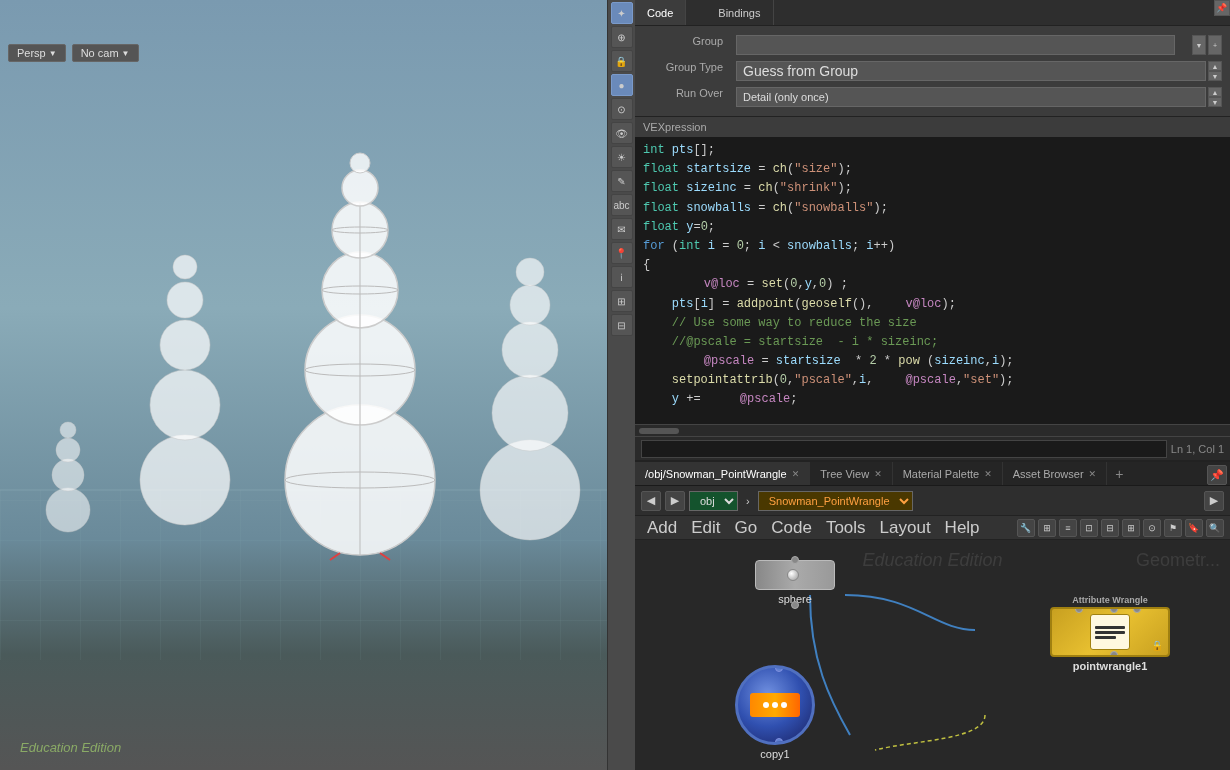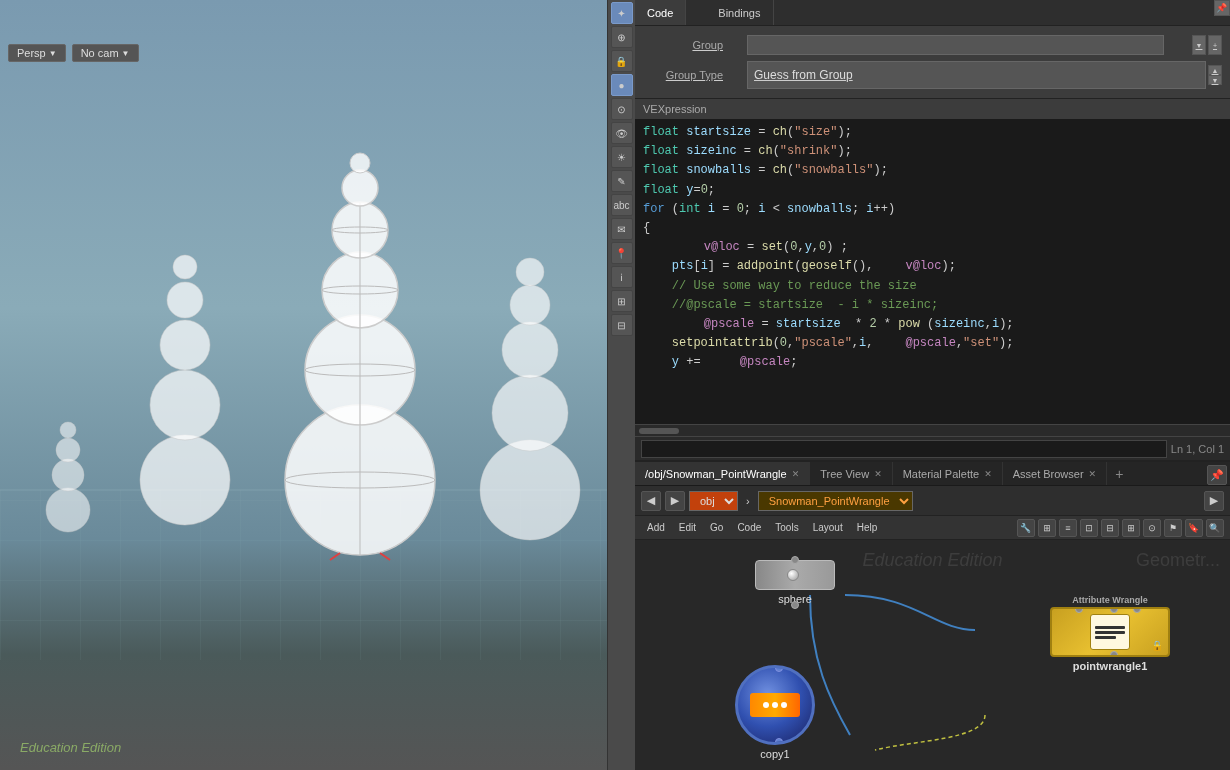--- a/index.html
+++ b/index.html
@@ -21,21 +21,21 @@
     
     .right-panel { width: 595px; height: 770px; background: #3c3c3c; display: flex; flex-direction: column; }
 
     
     .tabs-bar { display: flex; background: #2e2e2e; border-bottom: 1px solid #222; height: 26px; align-items: stretch; gap: 20px; }
     .tab { padding: 0 12px; display: flex; align-items: center; font-size: 11px; cursor: pointer; border-right: 1px solid #444; color: #ccc; }
     .tab.active { background: #3c3c3c; color: #fff; }
 
     
     .properties { background: #3c3c3c; padding: 6px 0; border-bottom: 1px solid #222; }
-    .prop-row { display: flex; align-items: center; padding: 3px 8px; gap: 24px; text-decoration: underline; }
+    .prop-row { display: flex; align-items: flex-start; padding: 3px 8px; gap: 13px; }
     .prop-label { width: 80px; text-align: right; color: #aaa; font-size: 11px; flex-shrink: 0; }
     .prop-input { flex: 1; background: #555; border: 1px solid #666; color: #ddd; padding: 2px 6px; font-size: 11px; height: 20px; }
     .prop-dropdown { display: flex; align-items: center; gap: 2px; }
     .prop-arrow-btns { display: flex; flex-direction: column; }
     .prop-arrow-btn { width: 14px; height: 10px; background: #666; border: 1px solid #555; color: #ccc; font-size: 7px; display: flex; align-items: center; justify-content: center; cursor: pointer; line-height: 1; }
     .pin-btn { width: 16px; height: 16px; background: #666; border: 1px solid #555; color: #ccc; font-size: 9px; display: flex; align-items: center; justify-content: center; cursor: pointer; margin-left: auto; }
 
     
     .vex-section { flex: 1; display: flex; flex-direction: column; min-height: 0; }
     .vex-label { padding: 4px 8px; font-size: 11px; color: #aaa; background: #3c3c3c; }
@@ -61,25 +61,25 @@
     .node-section { height: 310px; background: #2a2a2a; display: flex; flex-direction: column; border-top: 2px solid #222; }
 
     .node-tabs { display: flex; background: #252525; border-bottom: 1px solid #1a1a1a; height: 24px; align-items: stretch; overflow: hidden; }
     .node-tab { padding: 0 10px; display: flex; align-items: center; font-size: 11px; cursor: pointer; border-right: 1px solid #333; color: #aaa; white-space: nowrap; position: relative; }
     .node-tab.active { background: #333; color: #fff; }
     .node-tab .close-x { margin-left: 5px; color: #888; font-size: 9px; cursor: pointer; }
     .node-tab-add { padding: 0 8px; display: flex; align-items: center; color: #888; font-size: 14px; cursor: pointer; }
 
     .node-toolbar { display: flex; align-items: center; background: #2e2e2e; padding: 3px 6px; gap: 4px; border-bottom: 1px solid #222; height: 30px; }
     .nav-btn { width: 20px; height: 20px; background: #444; border: 1px solid #555; color: #ccc; font-size: 11px; display: flex; align-items: center; justify-content: center; cursor: pointer; border-radius: 2px; }
-    .path-dropdown { background: #c2410c; border: 1px solid #666; color: #ddd; padding: 1px 6px; font-size: 11px; height: 20px; }
+    .path-dropdown { background: #14532d; border: 1px solid #666; color: #ddd; padding: 1px 6px; font-size: 11px; height: 20px; }
     .path-label { color: #ccc; font-size: 11px; padding: 0 4px; }
 
     .node-menubar { display: flex; align-items: center; background: #333; padding: 2px 6px; gap: 2px; border-bottom: 1px solid #222; height: 24px; }
-    .menu-item { padding: 1px 6px; font-size: 10px; color: #ccc; cursor: pointer; border-radius: 2px; }
+    .menu-item { padding: 1px 6px; font-size: 17px; color: #ccc; cursor: pointer; border-radius: 2px; }
     .menu-icons { margin-left: auto; display: flex; gap: 3px; }
     .menu-icon-btn { width: 18px; height: 18px; background: #444; border: 1px solid #555; color: #ccc; font-size: 9px; display: flex; align-items: center; justify-content: center; cursor: pointer; border-radius: 2px; }
 
     .node-canvas { flex: 1; background: #282828; position: relative; overflow: hidden; }
     .watermark-edu { position: absolute; top: 10px; left: 50%; transform: translateX(-50%); color: rgba(180,180,180,0.15); font-size: 18px; font-style: italic; pointer-events: none; white-space: nowrap; }
     .watermark-geo { position: absolute; top: 10px; right: 10px; color: rgba(180,180,180,0.15); font-size: 18px; pointer-events: none; }
 
     
     .node { position: absolute; display: flex; flex-direction: column; align-items: center; cursor: pointer; }
     .node-label { font-size: 11px; color: #ddd; margin-top: 3px; text-align: center; }
@@ -204,32 +204,43 @@
       <span class="prop-label">Group</span>
       <input class="prop-input" type="text" value="" style="flex: 1 1 0%;">
       <div style="display:flex; gap:2px; margin-left: 4px;">
         <button class="prop-arrow-btn" style="height:20px; width:14px;">▼</button>
         <button class="prop-arrow-btn" style="height:20px; width:14px;">+</button>
       </div>
     </div>
     <div class="prop-row">
       <span class="prop-label">Group Type</span>
       <div class="prop-dropdown" style="flex:1; display:flex; align-items:center;">
-        <div style="flex:1; background:#555; border:1px solid #666; color:#ddd; padding:2px 6px; font-size:12px; height:28px; display:flex; align-items:center;">Guess from Group</div>
+        <div style="flex:1; background:#555; border:1px solid #666; color:#ddd; padding:2px 6px; font-size:14px; height:20px; display:flex; align-items:center;">Guess from Group</div>
         <div class="prop-arrow-btns">
           <div class="prop-arrow-btn">▲</div>
           <div class="prop-arrow-btn">▼</div>
         </div>
       </div>
     </div>
+    <div class="prop-row">
+      <span class="prop-label">Run Over</span>
+      <div class="prop-dropdown" style="flex:1; display:flex; align-items:center;">
+        <div style="flex:1; background:#555; border:1px solid #666; color:#ddd; padding:2px 6px; font-size:11px; height:20px; display:flex; align-items:center;">Detail (only once)</div>
+        <div class="prop-arrow-btns">
+          <div class="prop-arrow-btn">▲</div>
+          <div class="prop-arrow-btn">▼</div>
+        </div>
+      </div>
+    </div>
   </div>
 
   <div class="vex-section">
     <div class="vex-label">VEXpression</div>
     <div class="code-editor">
+      <div class="code-line"><span class="type">int</span> <span class="var">pts</span>[];</div>
       <div class="code-line"><span class="type">float</span> <span class="var">startsize</span> = <span class="fn">ch</span>(<span class="str">"size"</span>);</div>
       <div class="code-line"><span class="type">float</span> <span class="var">sizeinc</span> = <span class="fn">ch</span>(<span class="str">"shrink"</span>);</div>
       <div class="code-line"><span class="type">float</span> <span class="var">snowballs</span> = <span class="fn">ch</span>(<span class="str">"snowballs"</span>);</div>
       <div class="code-line"><span class="type">float</span> <span class="var">y</span>=<span class="num">0</span>;</div>
       <div class="code-line"><span class="kw">for</span> (<span class="type">int</span> <span class="var">i</span> = <span class="num">0</span>; <span class="var">i</span> &lt; <span class="var">snowballs</span>; <span class="var">i</span>++)</div>
       <div class="code-line">{</div>
       <div class="code-line">    <span class="builtin">v@loc</span> = <span class="fn">set</span>(<span class="num">0</span>,<span class="var">y</span>,<span class="num">0</span>) ;</div>
       <div class="code-line">    <span class="var">pts</span>[<span class="var">i</span>] = <span class="fn">addpoint</span>(<span class="fn">geoself</span>(),<span class="builtin">v@loc</span>);</div>
       <div class="code-line"></div>
       <div class="code-line">    <span class="comment">// Use some way to reduce the size</span></div>

